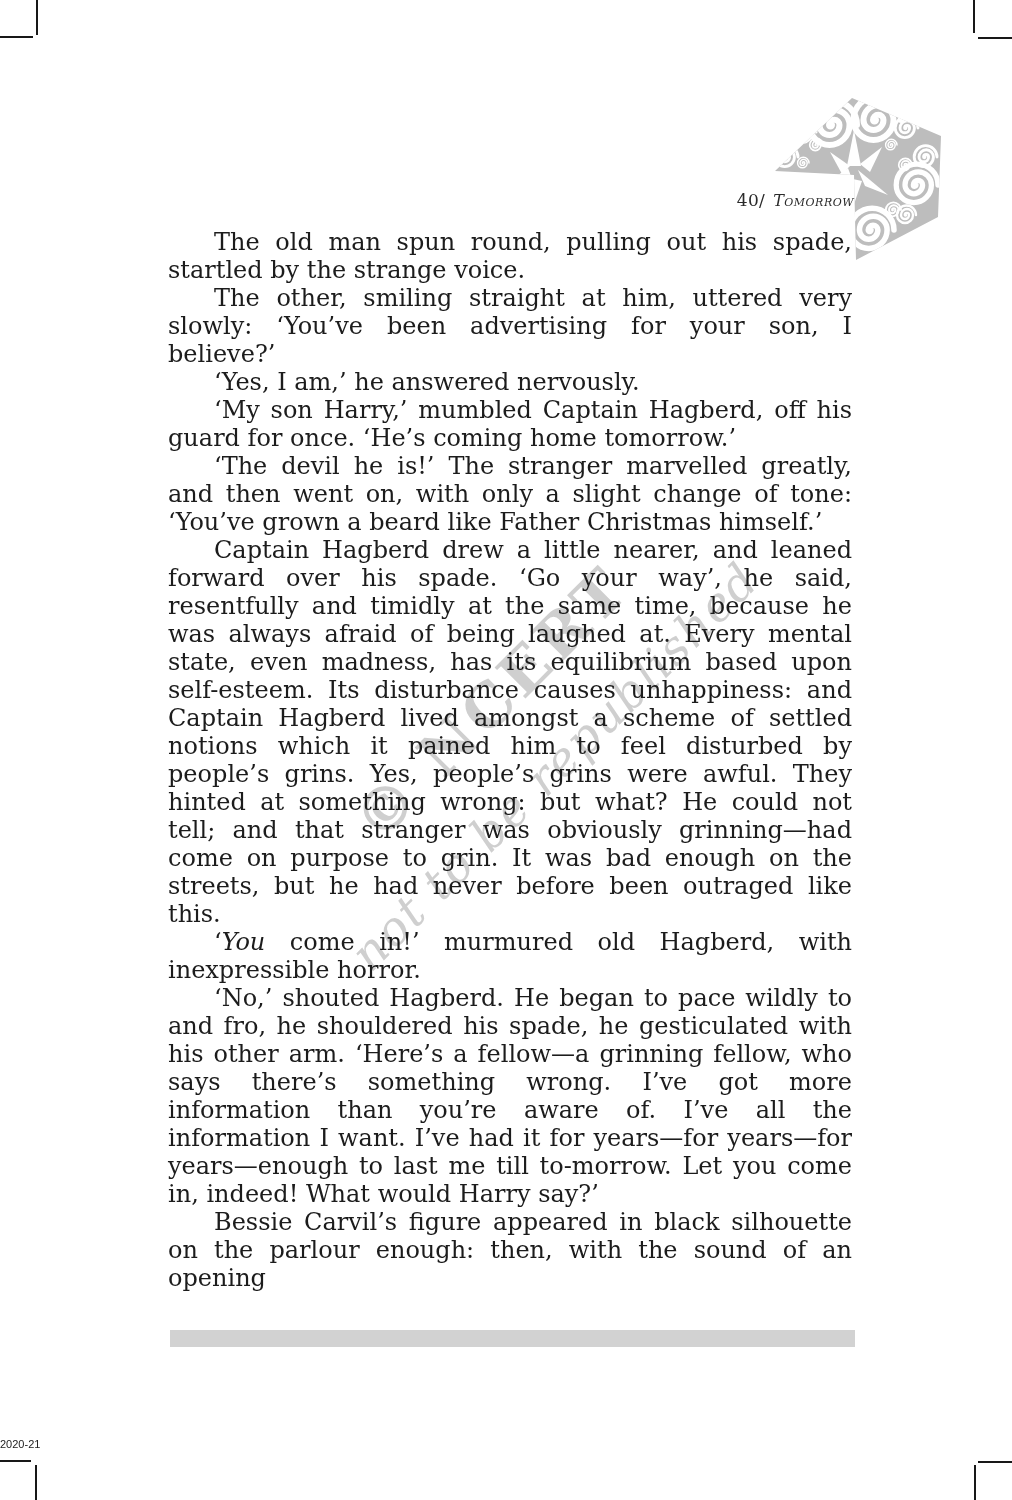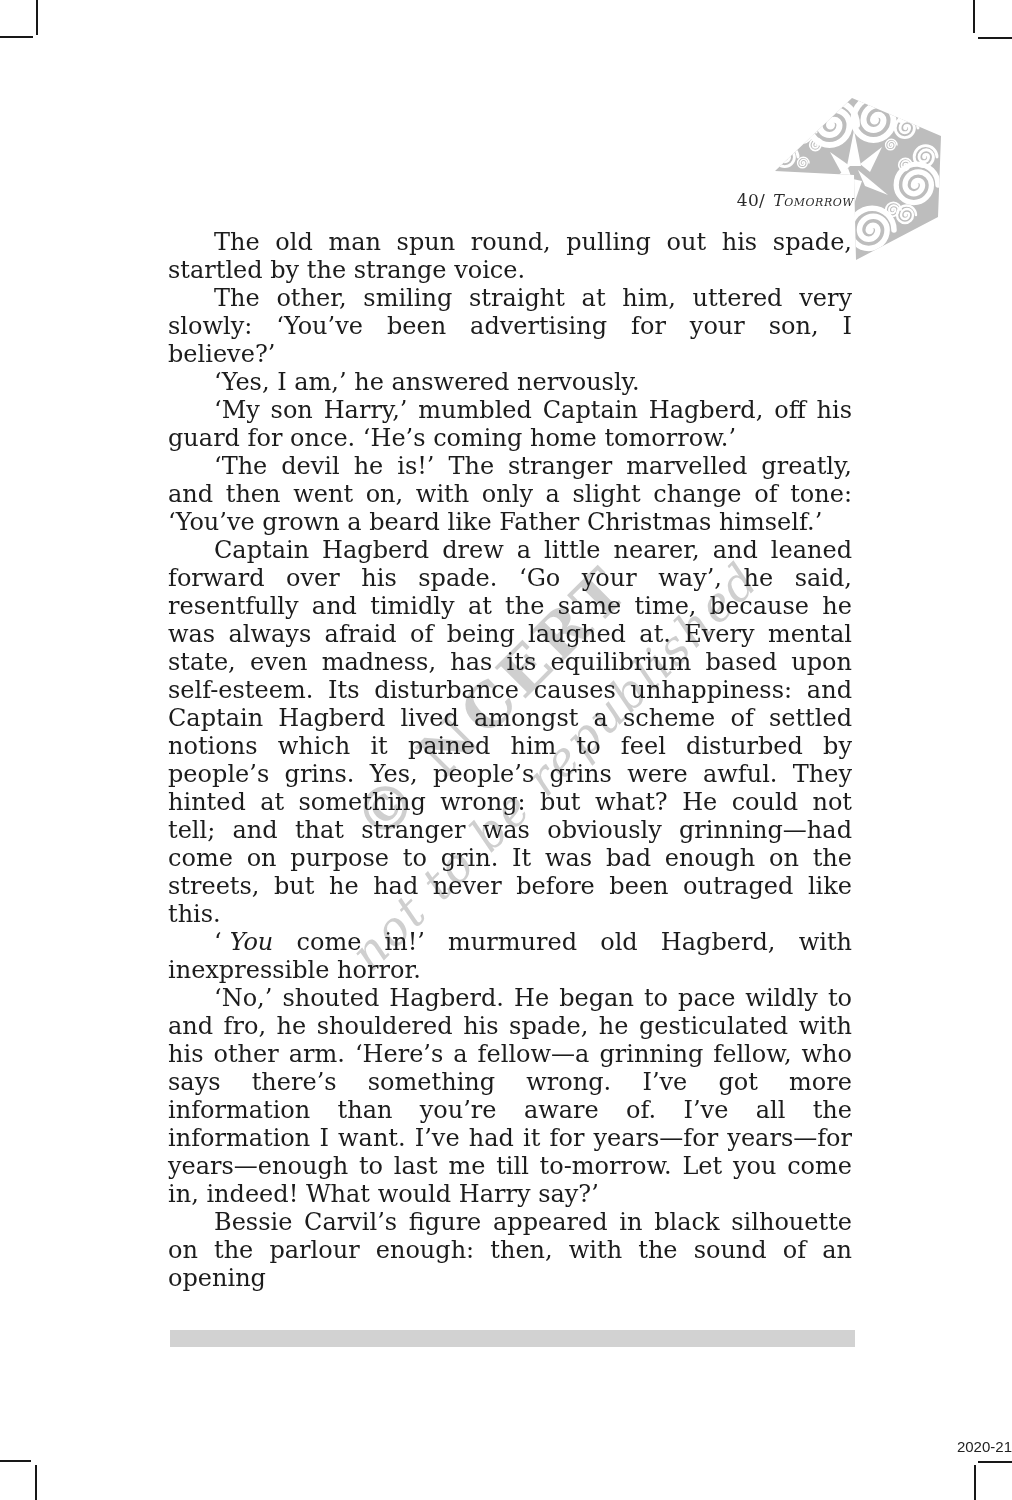--- a/index.html
+++ b/index.html
@@ -72,38 +72,38 @@
     color:#1c1c1c;
     font-size:24px;
     line-height:28px;
     z-index:2;
   }
   .body-text p{
     margin:0;
     text-indent:46px;
     text-align:justify;
   }
-  .ital{font-style:italic;margin-left:8px;}
+  .ital{font-style:italic;}
   
   .footer-bar{
     position:absolute;
     left:170px;
     top:1330px;
     width:685px;
     height:17px;
     background:#d2d2d2;
   }
   .session-year{
     position:absolute;
     left:0;
     top:1438px;
     width:1012px;
-    text-align:right;
+    text-align:left;
     font-family:"Liberation Sans","DejaVu Sans",sans-serif;
-    font-size:15px;
+    font-size:11px;
     color:#222222;
   }
 </style>
 </head>
 <body>
 
 <div class="page">
 
   <div class="crop" style="left:36px;top:0;width:2px;height:35px;"></div>
   <div class="crop" style="left:0;top:36px;width:33px;height:2px;"></div>

